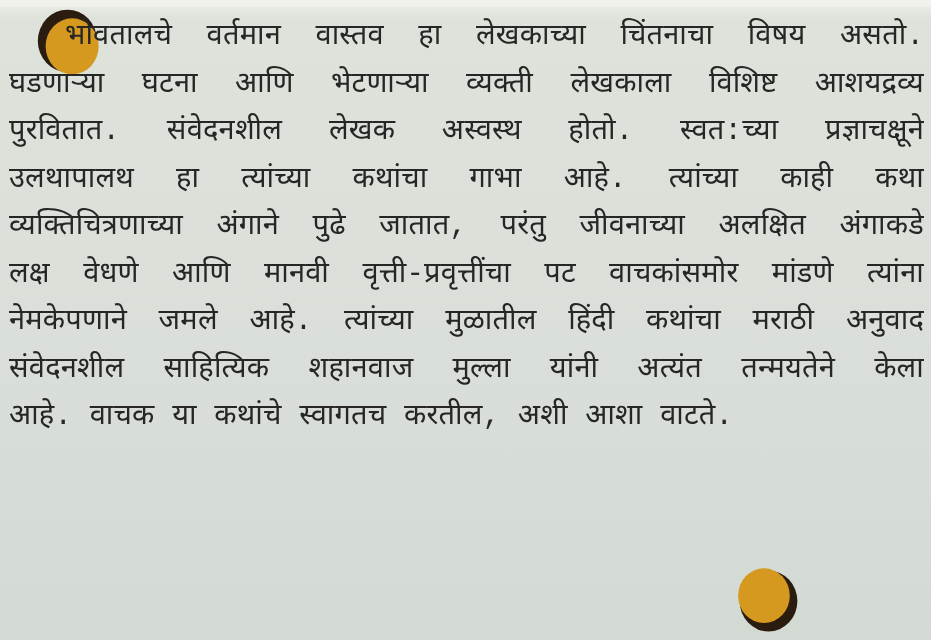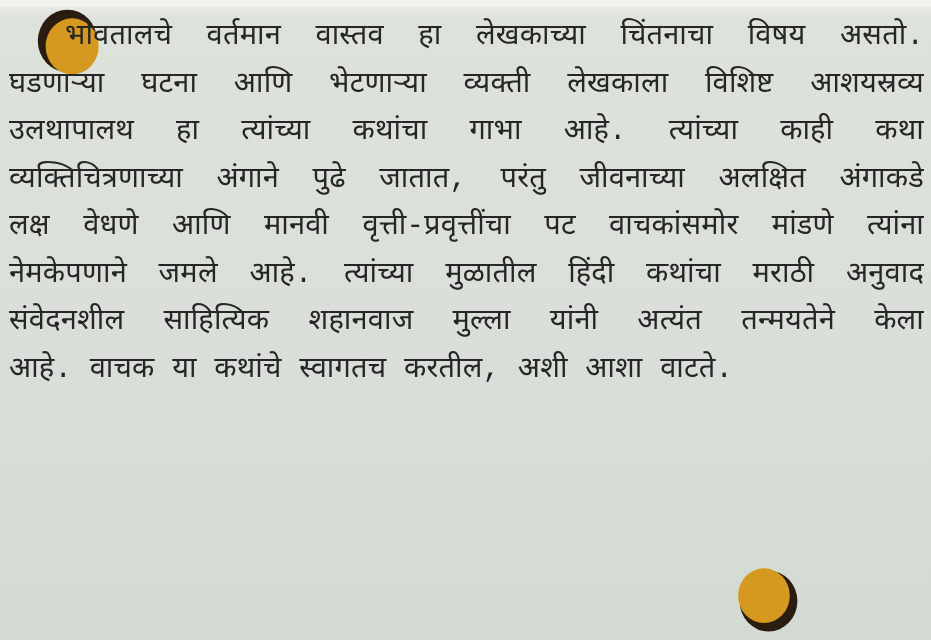--- a/index.html
+++ b/index.html
@@ -76,21 +76,22 @@
     <ellipse cx="54" cy="53" rx="34" ry="36" fill="#d6991f"></ellipse>
   </svg>
 
   <svg class="ornament bottom-right" viewBox="0 0 100 100">
     <ellipse cx="48" cy="46" rx="38" ry="40" fill="#2b1c10"></ellipse>
     <ellipse cx="54" cy="53" rx="34" ry="36" fill="#d6991f"></ellipse>
   </svg>
 
   <div class="textblock">
     <div class="line first">भोवतालचे वर्तमान वास्तव हा लेखकाच्या चिंतनाचा विषय असतो.</div>
-    <div class="line">घडणाऱ्या घटना आणि भेटणाऱ्या व्यक्ती लेखकाला विशिष्ट आशयस्रव्य</div>
+    <div class="line">घडणाऱ्या घटना आणि भेटणाऱ्या व्यक्ती लेखकाला विशिष्ट आशयद्रव्य</div>
+    <div class="line">पुरवितात. संवेदनशील लेखक अस्वस्थ होतो. स्वत:च्या प्रज्ञाचक्षूने</div>
     <div class="line">उलथापालथ हा त्यांच्या कथांचा गाभा आहे. त्यांच्या काही कथा</div>
     <div class="line">व्यक्तिचित्रणाच्या अंगाने पुढे जातात, परंतु जीवनाच्या अलक्षित अंगाकडे</div>
     <div class="line">लक्ष वेधणे आणि मानवी वृत्ती-प्रवृत्तींचा पट वाचकांसमोर मांडणे त्यांना</div>
     <div class="line">नेमकेपणाने जमले आहे. त्यांच्या मुळातील हिंदी कथांचा मराठी अनुवाद</div>
     <div class="line">संवेदनशील साहित्यिक शहानवाज मुल्ला यांनी अत्यंत तन्मयतेने केला</div>
     <div class="line last">आहे. वाचक या कथांचे स्वागतच करतील, अशी आशा वाटते.</div>
   </div>
 
 </div>
 

